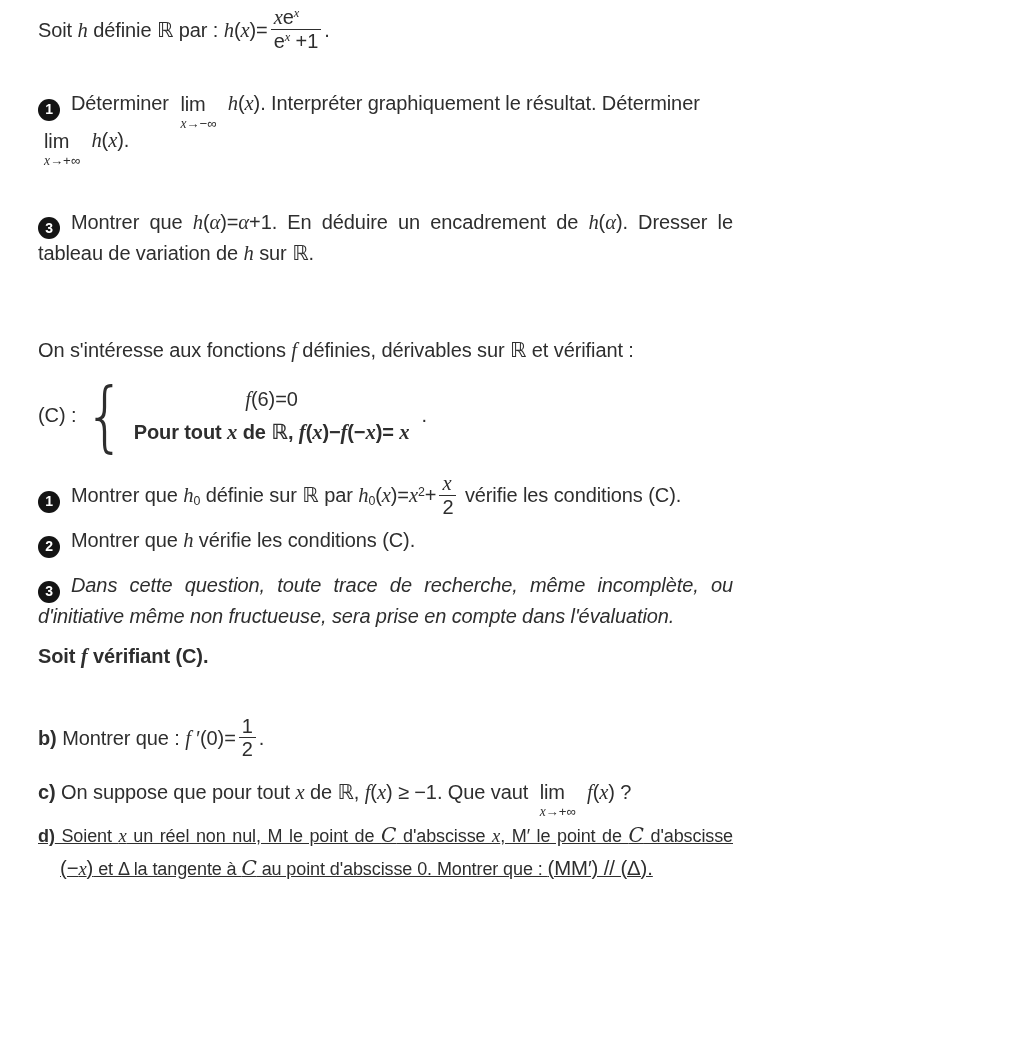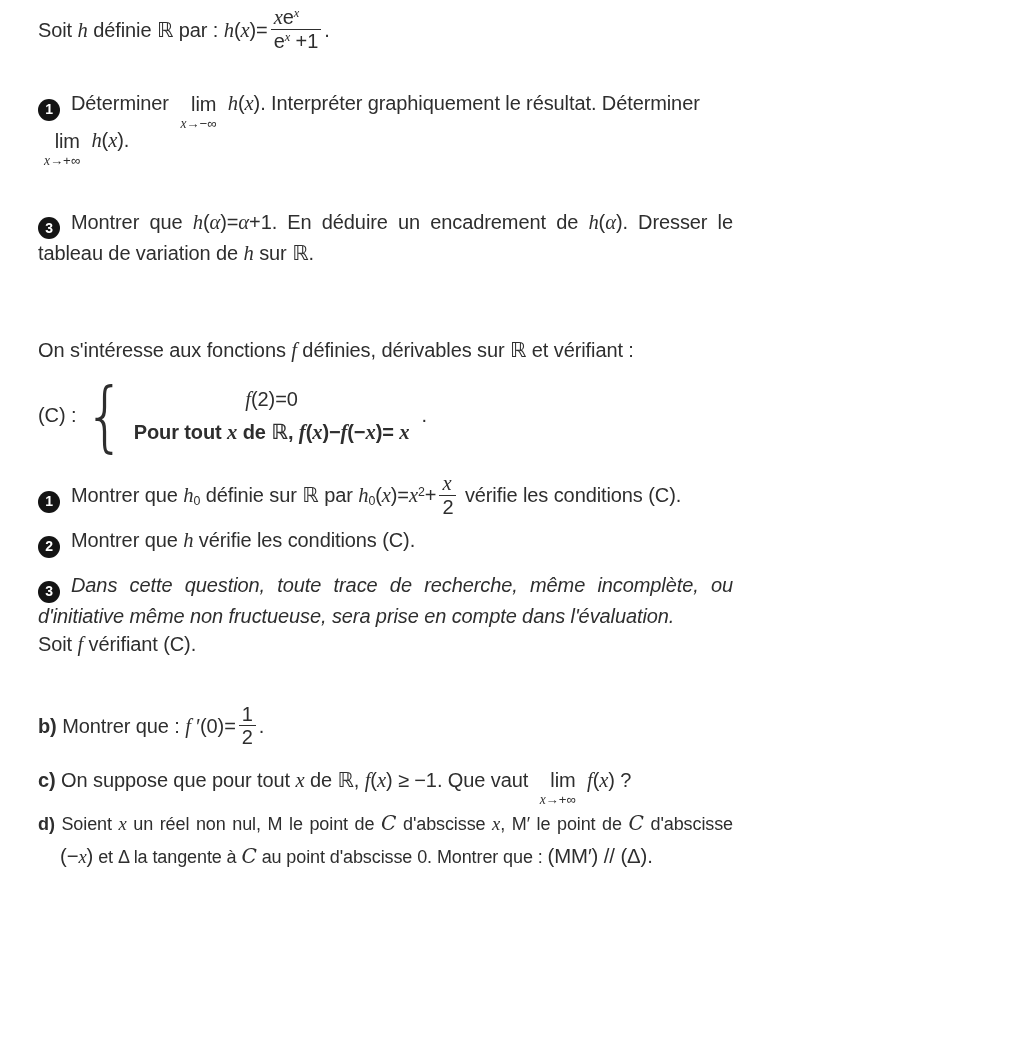--- a/index.html
+++ b/index.html
@@ -15,21 +15,21 @@
   .it { font-family:"Liberation Serif", serif; font-style:italic; font-size:1.03em; }
   .bold { font-weight:bold; }
   .sup { font-size:0.62em; position:relative; top:-0.55em; }
   .sub { font-size:0.62em; position:relative; top:0.25em; }
   .bb { font-family:"DejaVu Sans", sans-serif; font-size:1.04em; }
   .script { font-family:"DejaVu Serif", serif; font-style:italic; font-size:1.12em; }
   .big { font-size:1.13em; }
   .frac { display:inline-block; vertical-align:middle; text-align:left; line-height:1.12; margin:0 3px; position:relative; top:-2px; }
   .frac .num, .frac .den { display:block; padding:0 3px; }
   .frac .den { border-top:1.6px solid currentColor; }
-  .limwrap { display:inline-block; text-align:right; line-height:1; vertical-align:middle; position:relative; top:0.38em; margin:0 6px; }
+  .limwrap { display:inline-block; text-align:left; line-height:1; vertical-align:middle; position:relative; top:0.38em; margin:0 6px; }
   .limtop { display:block; }
   .limbot { display:block; font-size:0.66em; margin-top:3px; }
   .bullet {
     display:inline-flex; align-items:center; justify-content:center;
     width:22px; height:22px; border-radius:50%;
     background:#141414; color:#ffffff;
     font-size:14px; font-weight:bold; font-style:normal;
     margin-right:11px; vertical-align:-4px;
   }
   
@@ -41,25 +41,25 @@
   .system { display:flex; align-items:center; margin-top:15px; }
   .sys-label { margin-right:5px; }
   .brace { font-family:"DejaVu Sans", sans-serif; font-weight:200; font-size:76px; line-height:0.95; transform:scaleX(0.85); margin-right:4px; }
   .sys-rows { display:flex; flex-direction:column; gap:9px; }
   .sys-row1 { text-align:center; }
   .sys-row2 { text-align:left;font-weight:bold; }
   .sys-period { margin-left:12px; align-self:center; }
   .p-b1 { margin-top:22px; }
   .p-b2 { margin-top:6px; }
   .p-b3 { margin-top:14px; text-align:justify; font-style:italic; }
-  .p-soit { margin-top:0; }
+  .p-soit { margin-top:12px;font-weight:bold; }
   .p-qa { margin-top:18px; }
   .p-qb { margin-top:46px; }
   .p-qc { margin-top:12px; }
-  .p-qd { margin-top:8px; font-size:18px; line-height:1.62; text-align:justify; padding-left:22px; text-indent:-22px; }
+  .p-qd { margin-top:8px; font-size:18px; line-height:1.62; text-align:justify; padding-left:22px; text-indent:-22px;text-decoration:underline; }
 </style>
 </head>
 <body style="background: rgb(255, 255, 255); color: rgb(46, 46, 46);">
 
 <div class="page">
 
   <div class="para p-intro"><span>Soit </span><span class="it">h</span><span> définie </span><span class="bb">ℝ</span><span> par : </span><span class="it">h</span><span>(</span><span class="it">x</span><span>)=</span><span class="frac"><span class="num"><span class="it">x</span><span>e</span><span class="it sup">x</span></span><span class="den"><span>e</span><span class="it sup">x</span><span> +1</span></span></span><span>.</span></div>
 
   <div class="para p-a1">
     <span class="bullet" style="background: rgb(20, 20, 20); color: rgb(255, 255, 255);">1</span><span><span>Déterminer </span><span class="limwrap"><span class="limtop">lim</span><span class="limbot"><span class="it">x</span><span>→−∞</span></span></span><span> </span><span class="it">h</span><span>(</span><span class="it">x</span><span>).</span><span> Interpréter graphiquement le résultat. Déterminer </span><span class="limwrap"><span class="limtop">lim</span><span class="limbot"><span class="it">x</span><span>→+∞</span></span></span><span> </span><span class="it">h</span><span>(</span><span class="it">x</span><span>).</span></span>
@@ -69,21 +69,21 @@
   <div class="para p-a3">
     <span class="bullet" style="background: rgb(20, 20, 20); color: rgb(255, 255, 255);">3</span><span><span>Montrer que </span><span class="it">h</span><span>(</span><span class="it">α</span><span>)=</span><span class="it">α</span><span>+1. En déduire un encadrement de </span><span class="it">h</span><span>(</span><span class="it">α</span><span>). Dresser le tableau de variation de </span><span class="it">h</span><span> sur </span><span class="bb">ℝ</span><span>.</span></span>
   </div>
 
   <div class="para p-bintro"><span>On s'intéresse aux fonctions </span><span class="it">f</span><span> définies, dérivables sur </span><span class="bb">ℝ</span><span> et vérifiant :</span></div>
 
   <div class="system">
     <span class="sys-label"><span>(C) :</span></span>
     <span class="brace">{</span>
     <span class="sys-rows">
-      <span class="sys-row1"><span class="it">f</span><span>(2)=0</span></span>
+      <span class="sys-row1"><span class="it">f</span><span>(6)=0</span></span>
       <span class="sys-row2"><span>Pour tout </span><span class="it">x</span><span> de </span><span class="bb">ℝ</span><span>, </span><span class="it">f</span><span>(</span><span class="it">x</span><span>)−</span><span class="it">f</span><span>(−</span><span class="it">x</span><span>)= </span><span class="it">x</span></span>
     </span>
     <span class="sys-period">.</span>
   </div>
 
   <div class="para p-b1">
     <span class="bullet" style="background: rgb(20, 20, 20); color: rgb(255, 255, 255);">1</span><span><span>Montrer que </span><span class="it">h</span><span class="sub">0</span><span> définie sur </span><span class="bb">ℝ</span><span> par </span><span class="it">h</span><span class="sub">0</span><span>(</span><span class="it">x</span><span>)=</span><span class="it">x</span><span class="sup">2</span><span>+</span><span class="frac"><span class="num"><span class="it">x</span></span><span class="den"><span>2</span></span></span><span> vérifie les conditions (C).</span></span>
   </div>
 
   <div class="para p-b2">

